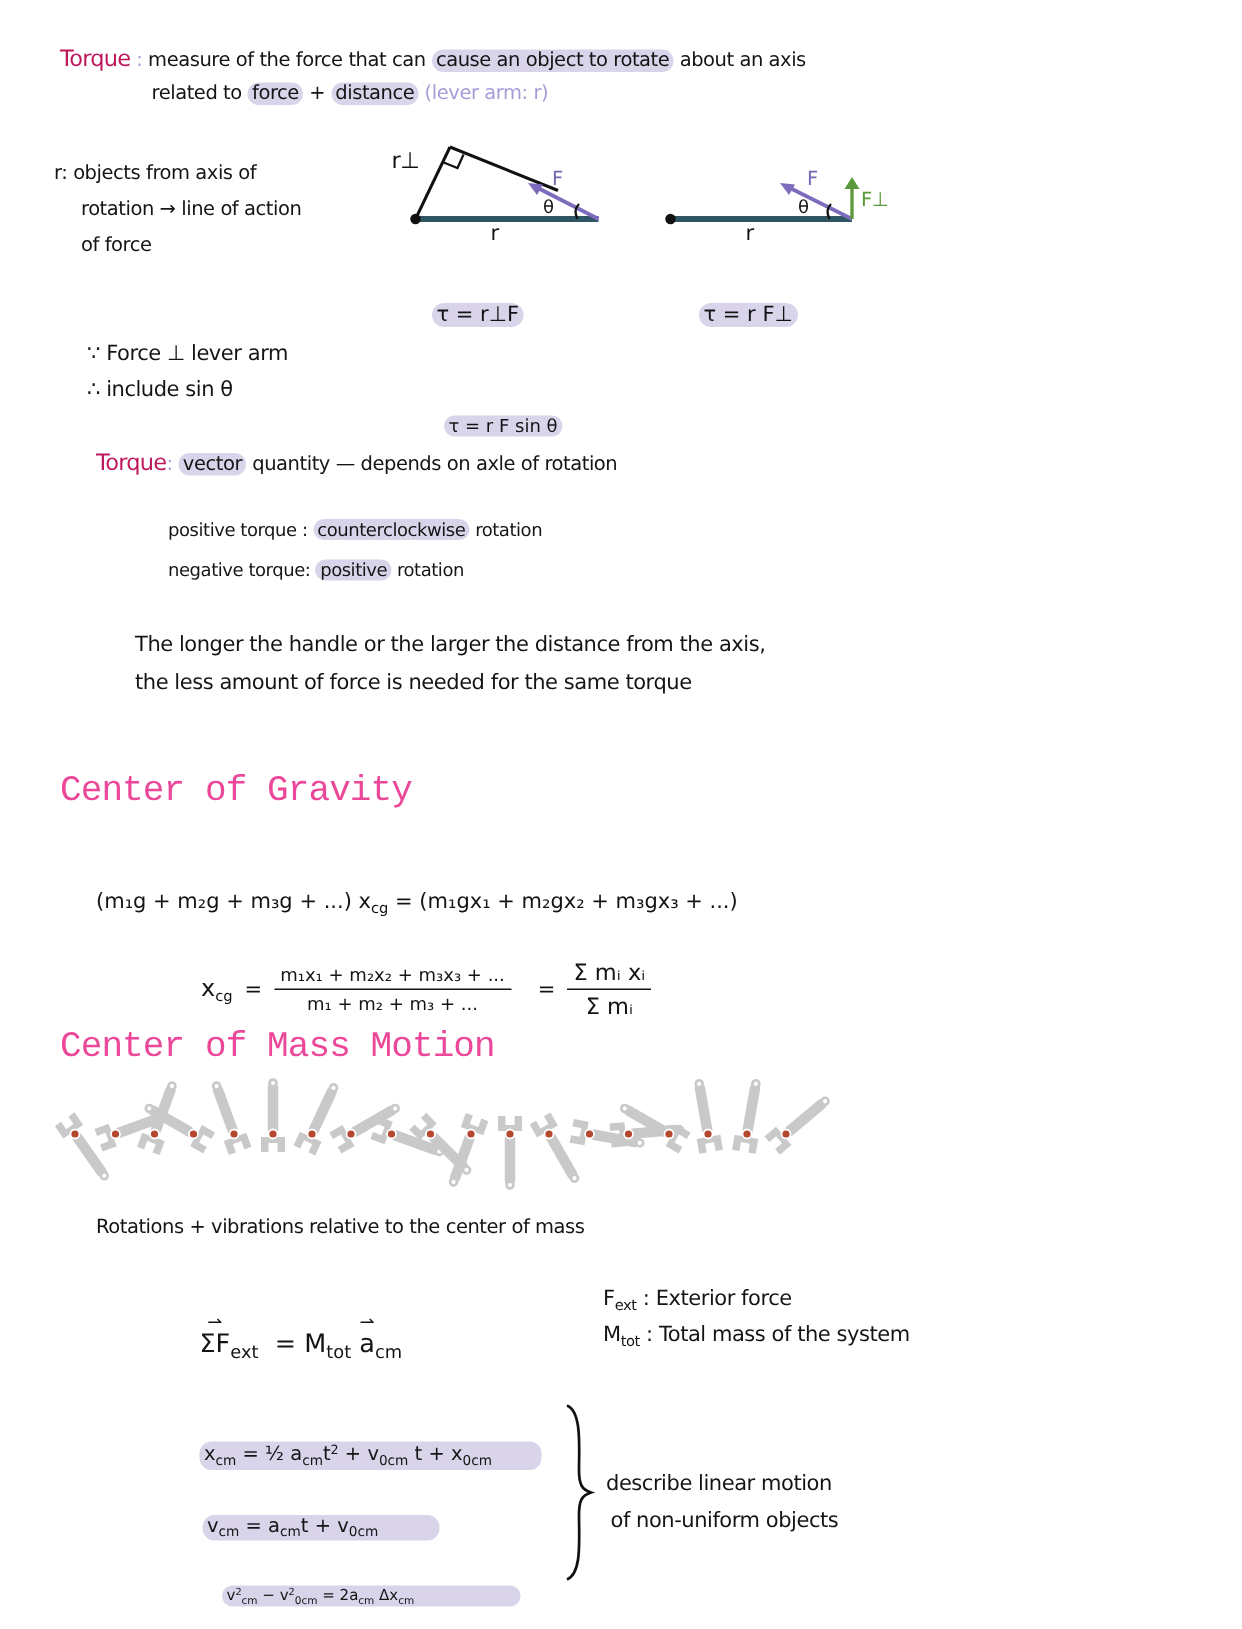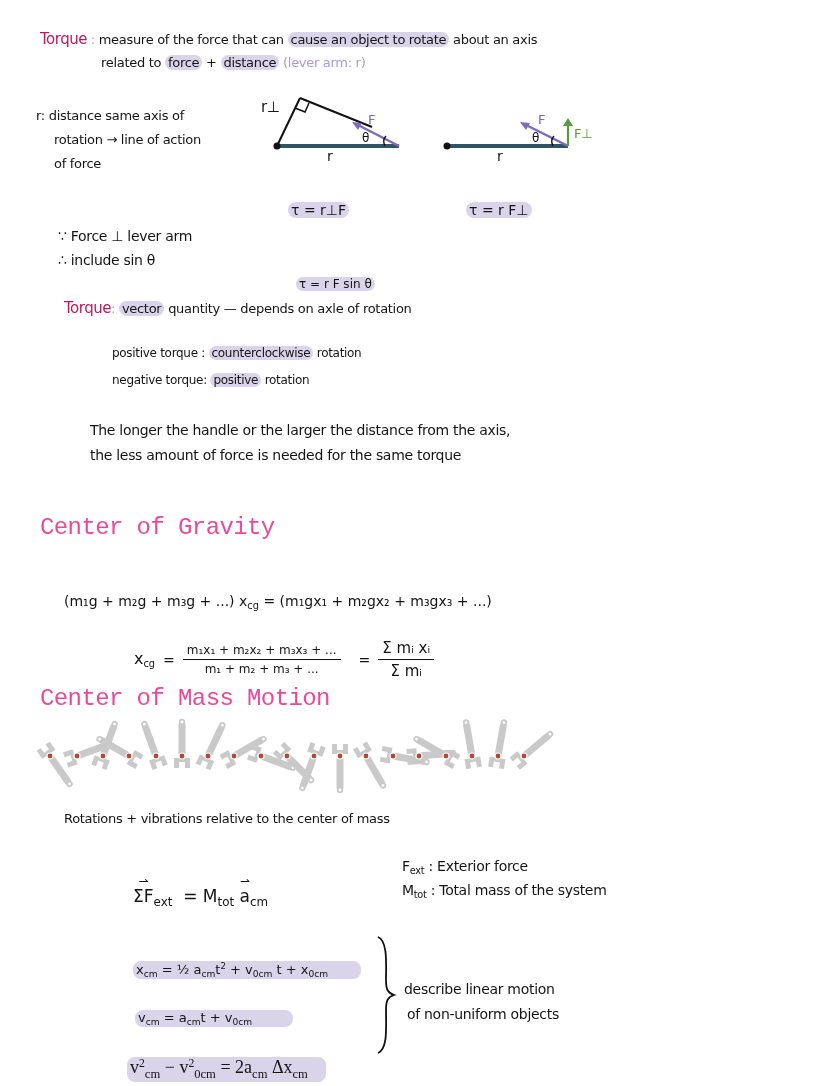--- a/index.html
+++ b/index.html
@@ -35,21 +35,21 @@
 <div class="abs hand" style="left:101px;top:55px;">
   <span>related to</span>
   <span class="hl">force</span>
   <span>+</span>
   <span class="hl">distance</span>
   <span class="lavender">(lever arm: r)</span>
 </div>
 
 <div class="abs hand" style="left:36px;top:104px;line-height:24px;">
   <div><span>r:</span>
-       <span>distance same axis of</span></div>
+       <span>objects from axis of</span></div>
   <div style="padding-left:18px;">rotation → line of action</div>
   <div style="padding-left:18px;">of force</div>
 </div>
 
 <svg style="left:0;top:0;" width="828" height="220">
   <line x1="277" y1="146" x2="300" y2="98" stroke="#111" stroke-width="2"></line>
   <line x1="300" y1="98" x2="372" y2="127" stroke="#111" stroke-width="2"></line>
   <polyline points="295,108 305,112 309,103" fill="none" stroke="#111" stroke-width="1.5"></polyline>
   <line x1="277" y1="146" x2="399" y2="146" stroke="#2f5564" stroke-width="4"></line>
   <circle cx="277" cy="146" r="3.5" fill="#111"></circle>
@@ -194,21 +194,21 @@
 </div>
 
 <div class="abs math hl" style="left:133px;top:934px;width:222px;font-size:13px;">
   x<sub>cm</sub> = ½ a<sub>cm</sub>t<sup>2</sup> + v<sub>0cm</sub> t + x<sub>0cm</sub>
   
 </div>
 <div class="abs math hl" style="left:135px;top:983px;width:152px;font-size:13px;">
   v<sub>cm</sub> = a<sub>cm</sub>t + v<sub>0cm</sub>
   
 </div>
-<div class="abs math hl" style="left:127px;top:1030px;width:193px;font-size:18px;font-family:Liberation Serif, serif;">
+<div class="abs math hl" style="left:148px;top:1030px;width:193px;font-size:10px;">
   v<sup>2</sup><sub>cm</sub> − v<sup>2</sup><sub>0cm</sub> = 2a<sub>cm</sub> Δx<sub>cm</sub>
   
 </div>
 
 <svg style="left:374px;top:935px;" width="24" height="120">
   <path d="M 4 2 C 14 6 12 30 12 45 C 12 55 14 58 20 60 C 14 62 12 65 12 75 C 12 92 14 114 4 118" fill="none" stroke="#111" stroke-width="1.8"></path>
 </svg>
 <div class="abs hand" style="left:404px;top:981px;font-size:14px;">describe linear motion</div>
 <div class="abs hand" style="left:407px;top:1006px;font-size:14px;">of non-uniform objects</div>
 

